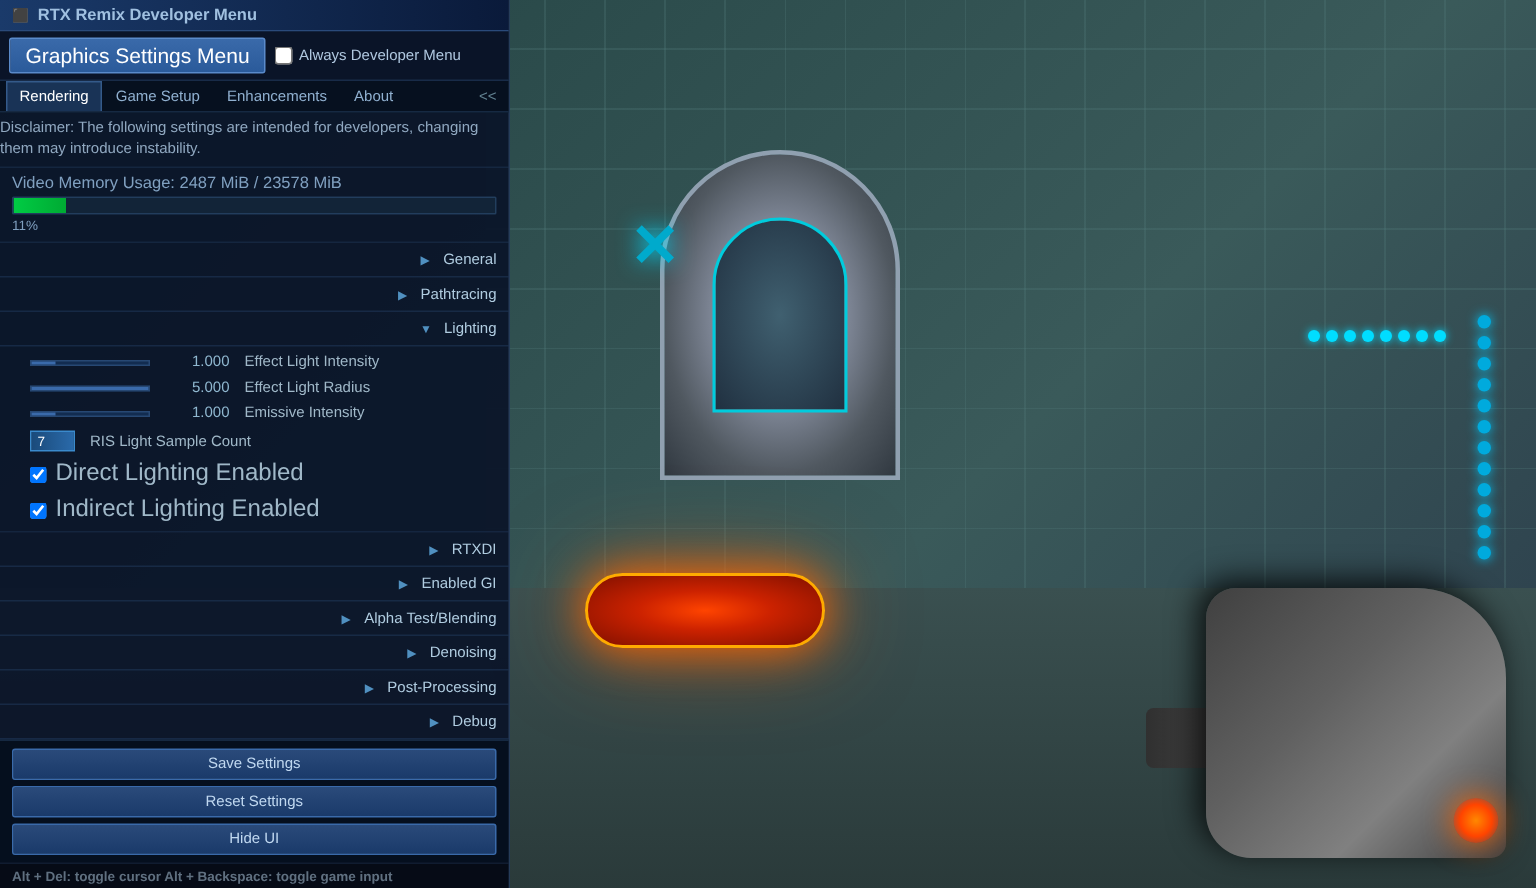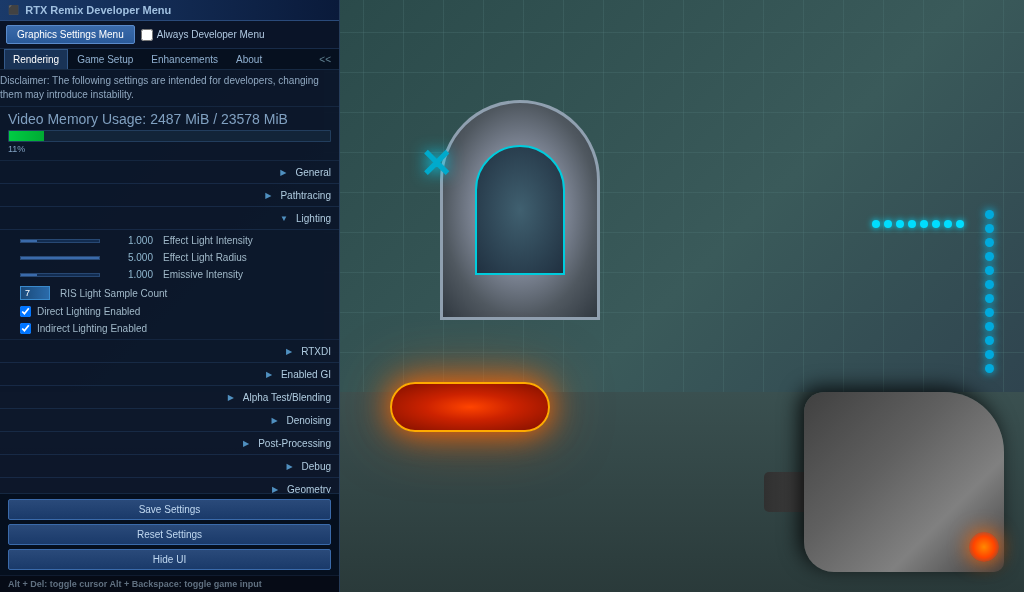--- a/index.html
+++ b/index.html
@@ -184,21 +184,21 @@
       padding: 4px 6px;
       gap: 6px;
       background: rgba(10, 20, 40, 0.9);
       border-bottom: 1px solid rgba(60, 100, 150, 0.3);
     }
     .btn-graphics {
       background: linear-gradient(180deg, #3a6aaa, #2a5a9a);
       color: #ffffff;
       border: 1px solid #5a8aca;
       padding: 3px 10px;
-      font-size: 10px;
+      font-size: 14px;
       cursor: pointer;
       border-radius: 2px;
     }
 
     .checkbox-label {
       display: flex;
       align-items: center;
       gap: 4px;
       color: #b0c8e0;
       font-size: 10px;
@@ -247,21 +247,21 @@
       border-bottom: 1px solid rgba(60, 100, 150, 0.2);
     }
 
     
     .memory-section {
       padding: 4px 8px 6px;
       border-bottom: 1px solid rgba(60, 100, 150, 0.2);
     }
     .memory-label {
       color: #80a0c0;
-      font-size: 14px;
+      font-size: 11px;
       margin-bottom: 3px;
     }
     .memory-bar-container {
       width: 100%;
       height: 12px;
       background: rgba(20, 40, 60, 0.8);
       border: 1px solid rgba(60, 100, 150, 0.4);
       border-radius: 1px;
       overflow: hidden;
     }
@@ -371,21 +371,21 @@
       align-items: center;
       padding: 3px 8px 3px 20px;
       gap: 6px;
     }
     .checkbox-row input[type=checkbox] {
       width: 11px;
       height: 11px;
     }
     .checkbox-row-label {
       color: #a0b8c8;
-      font-size: 10px;
+      font-size: 16px;
     }
 
     
     .section-collapsed .section-arrow::before {
       content: '▶';
     }
     .section-expanded .section-arrow::before {
       content: '▼';
     }
 

